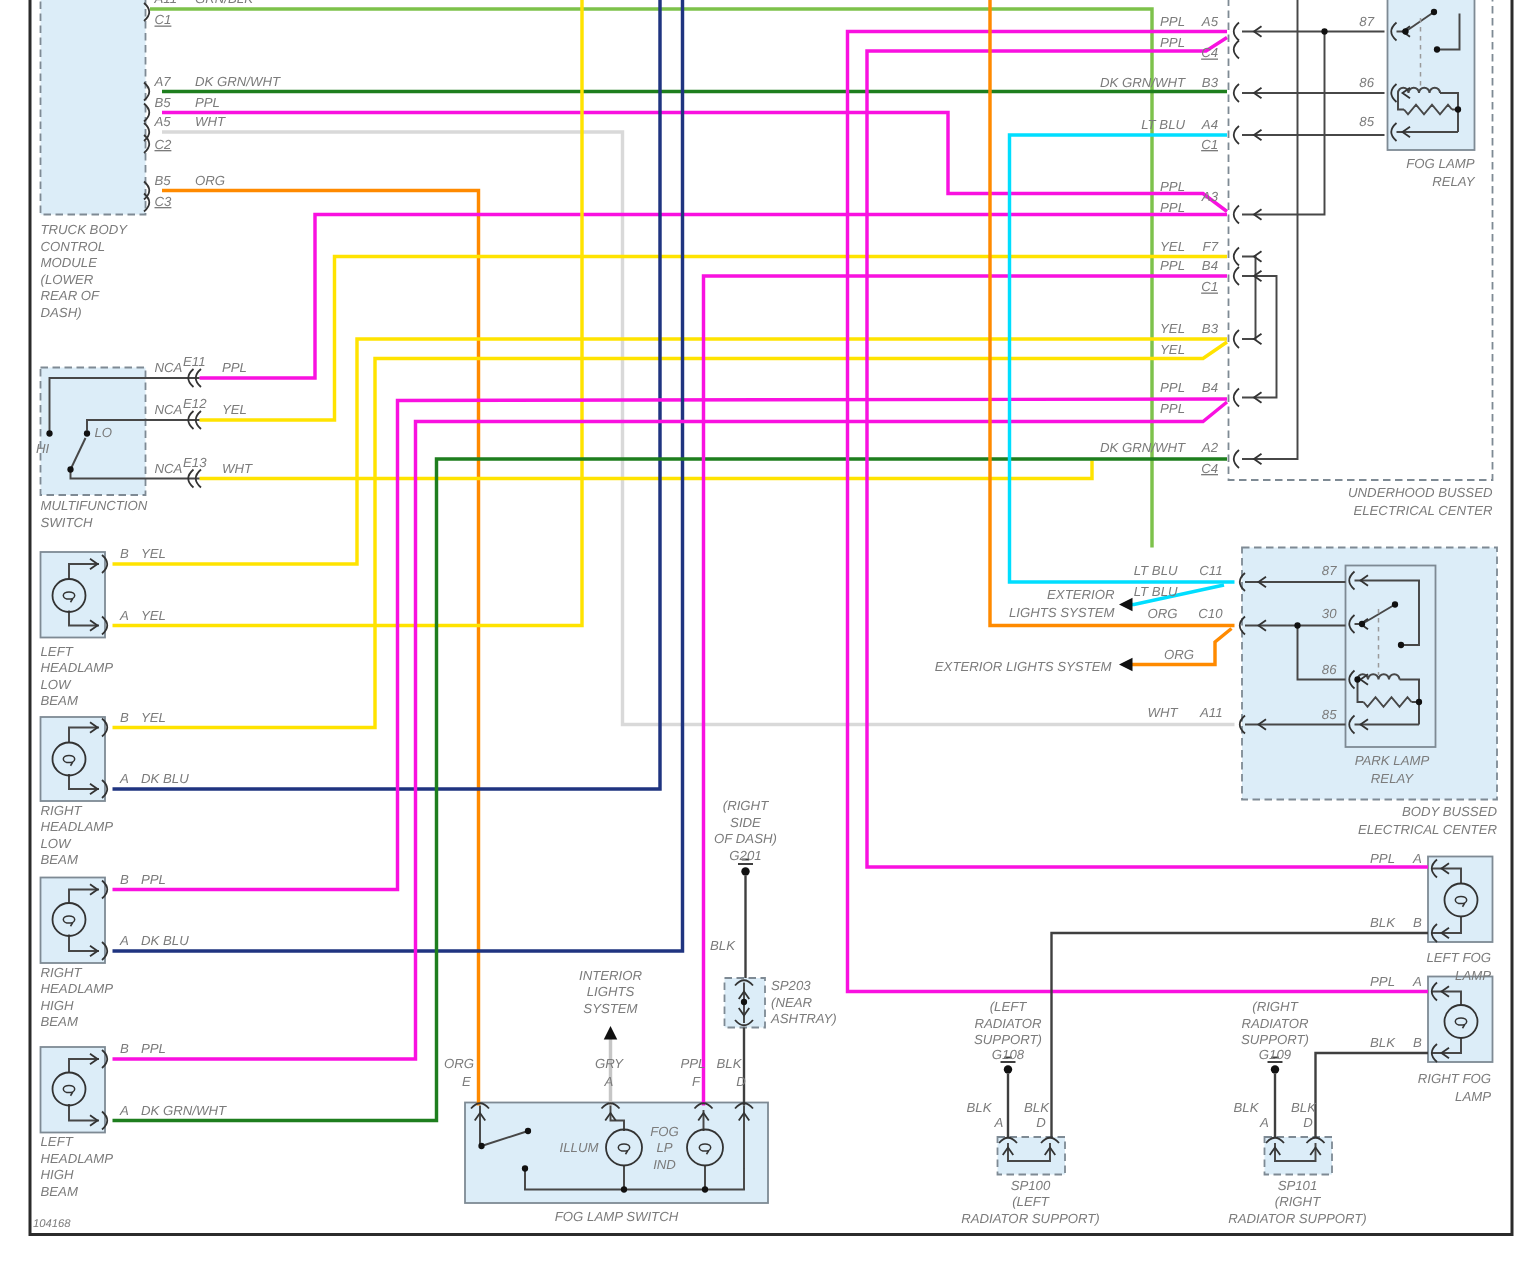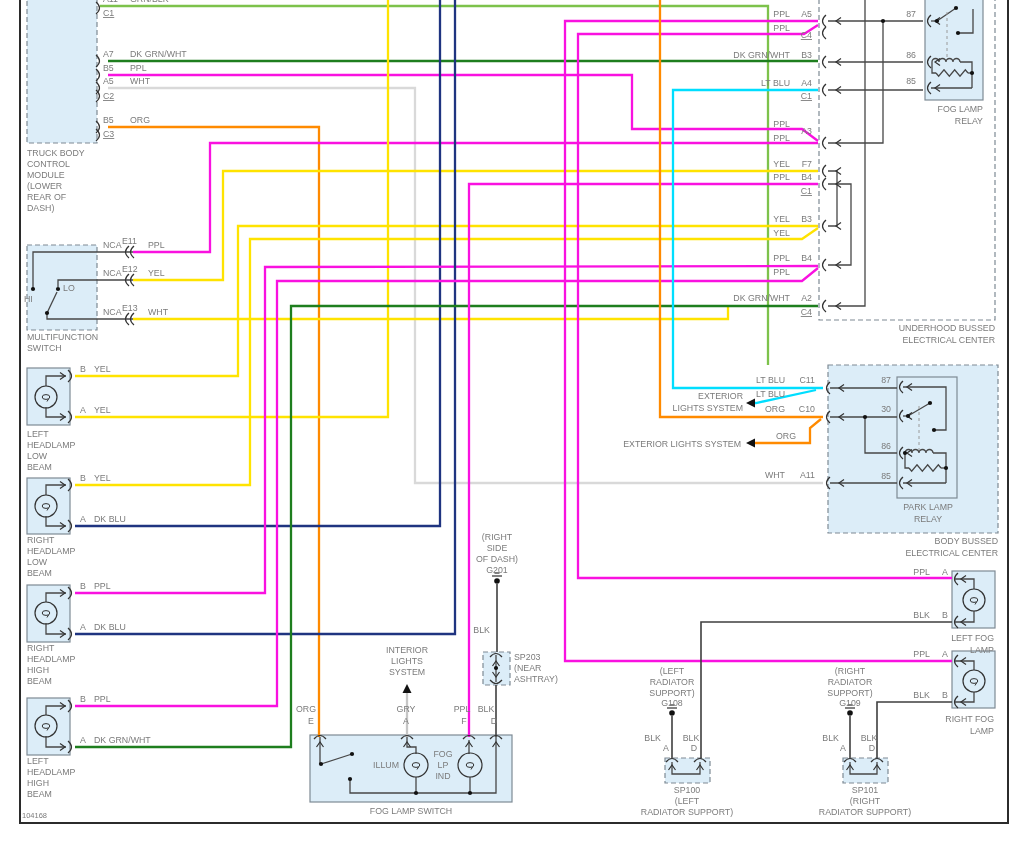--- a/index.html
+++ b/index.html
@@ -1,16 +1,16 @@
 <!DOCTYPE html>
 <html><head>
 <meta charset="utf-8">
 <style>
   html,body{margin:0;padding:0;background:#fff;}
-  #stage{position:relative;width:1023px;height:846px;background:#fff;overflow:hidden;}
+  #stage{position:relative;width:1023px;height:846px;background:#fff;overflow:hidden;font-style:italic;}
   svg{display:block;}
   text{font-family:"Liberation Sans","DejaVu Sans",sans-serif;fill:#7b7b7b;}
 </style>
 </head>
 <body>
 
 <div id="stage">
   <svg id="diagram" width="1023" height="846" viewBox="0 0 1023 846" xmlns="http://www.w3.org/2000/svg">
       <rect x="27" y="-20" width="70" height="163" fill="#DCEDF8" stroke="#7E8A94" stroke-width="1.2" stroke-dasharray="5,3"></rect>
       <rect x="27" y="245" width="70" height="85" fill="#DCEDF8" stroke="#7E8A94" stroke-width="1.2" stroke-dasharray="5,3"></rect>

